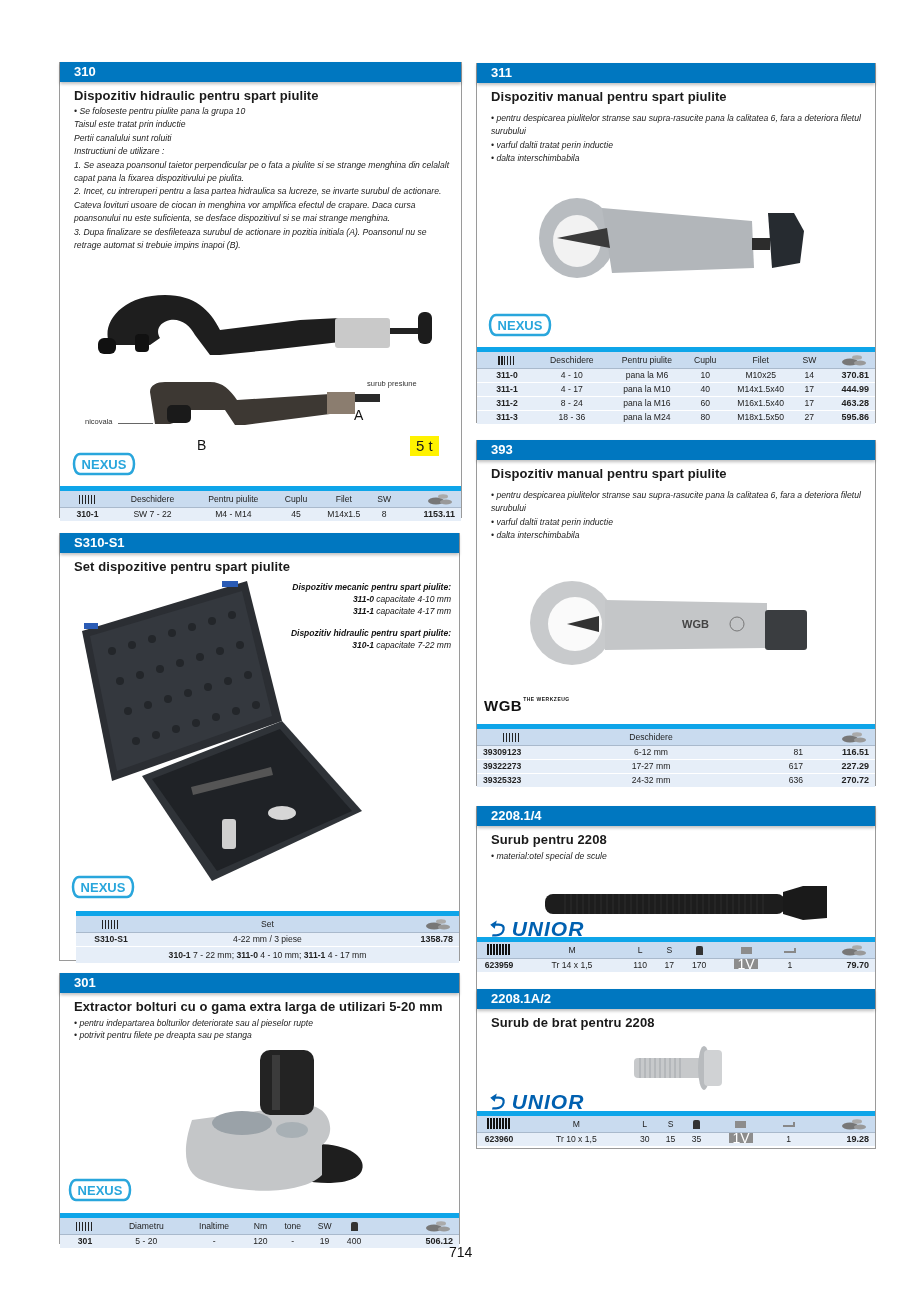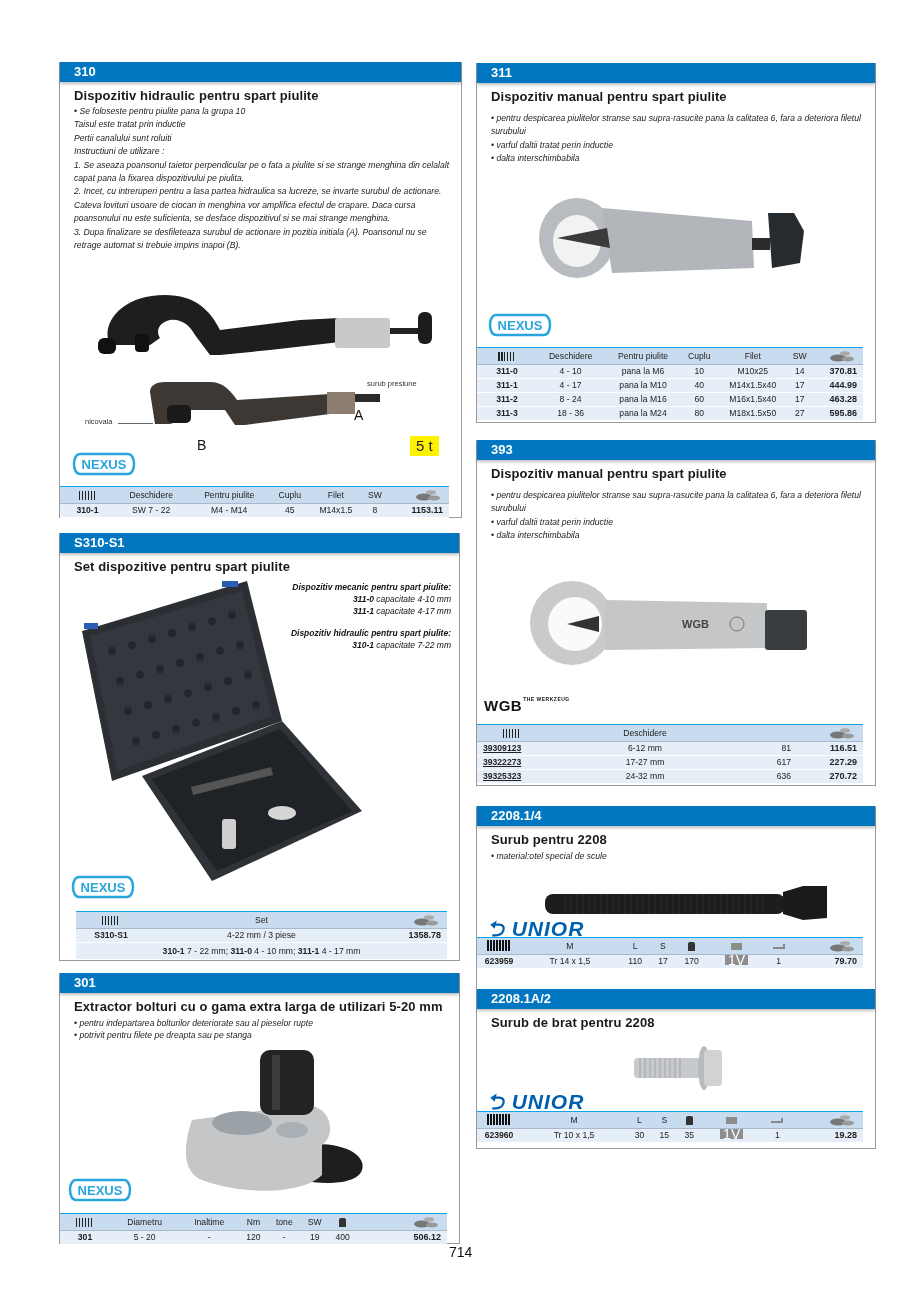--- a/index.html
+++ b/index.html
@@ -6,27 +6,27 @@
   html, body { width: 920px; height: 1301px; background: #ffffff; overflow: hidden; }
   body { position: relative; font-family: "Liberation Sans", sans-serif; color: #1a1a1a; }
 
   .card { position: absolute; background: #fff; border: 1px solid #9a9a9a; border-top: none; }
   .card-head { height: 20px; background: #0077c0; color: #fff; font-weight: bold; font-size: 13px; line-height: 20px; padding-left: 14px; box-shadow: 0 2px 3px rgba(0,0,0,0.25); position: relative; z-index: 2; }
   .card-title { font-size: 13px; font-weight: bold; color: #1a1a1a; padding: 6px 0 0 14px; letter-spacing: 0.1px; }
   .desc { font-size: 8.6px; font-style: italic; color: #222; line-height: 13.4px; padding: 2px 10px 0 14px; }
   .desc div { white-space: normal; }
   .desc-r { padding-top: 8px; }
 
-  .tbl { position: absolute; left: 0; right: 12px; border-top: 1px solid #0ea5e9; }
+  .tbl { position: absolute; left: 0; right: 0; border-top: 5px solid #0ea5e9; }
   .tbl table { width: 100%; border-collapse: collapse; font-size: 8.6px; }
   .tbl th { background: #c9dbef; font-weight: normal; color: #222; height: 16px; text-align: center; border-bottom: 1px solid #a9b9cc; }
   .tbl td { background: #e6eef8; height: 14px; text-align: center; color: #222; border-bottom: 1px solid #ffffff; }
   .tbl td.code { font-weight: bold; }
   .tbl td.price { font-weight: bold; text-align: right; padding-right: 6px; font-size: 9px; }
-  .tbl td.codeL { font-weight: bold; text-align: left; padding-left: 6px; text-decoration: underline; }
+  .tbl td.codeL { font-weight: bold; text-align: left; padding-left: 6px; }
   .tbl th.priceh { text-align: right; padding-right: 8px; }
 
   .barcode { display: inline-block; width: 18px; height: 9px; vertical-align: middle;
     background: repeating-linear-gradient(90deg, #222 0 1.5px, transparent 1.5px 3px); }
   .barcode.wide { width: 24px; height: 11px; background: repeating-linear-gradient(90deg, #111 0 2px, transparent 2px 3px); }
   .coins { display: inline-block; vertical-align: middle; }
   .weight-icon { display: inline-block; width: 7px; height: 9px; background: #333; border-radius: 2px 2px 0 0; vertical-align: middle; }
   .box-icon { display: inline-block; width: 11px; height: 7px; background: #8c8c8c; vertical-align: middle; }
   .ruler-icon { display: inline-block; width: 12px; height: 5px; border-bottom: 2px solid #888; border-right: 2px solid #888; vertical-align: middle; }
   .badge-1v { display: inline-block; background: #8d8d8d; color: #fff; font-size: 14px; padding: 0 3px; line-height: 10px; }

